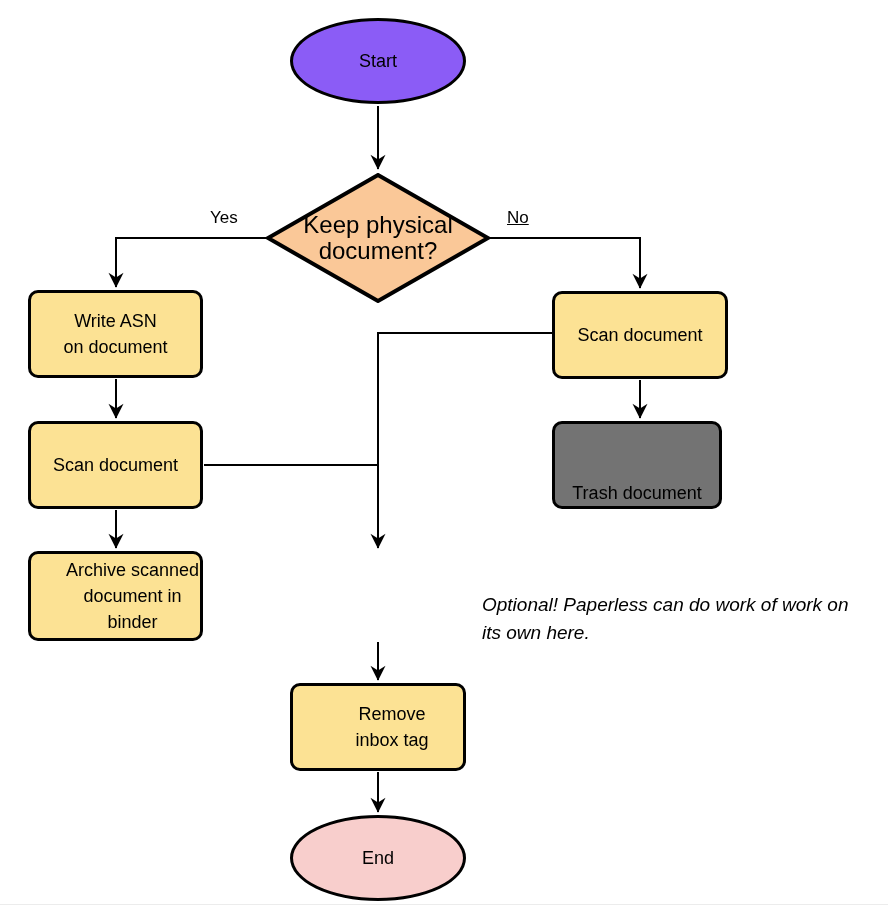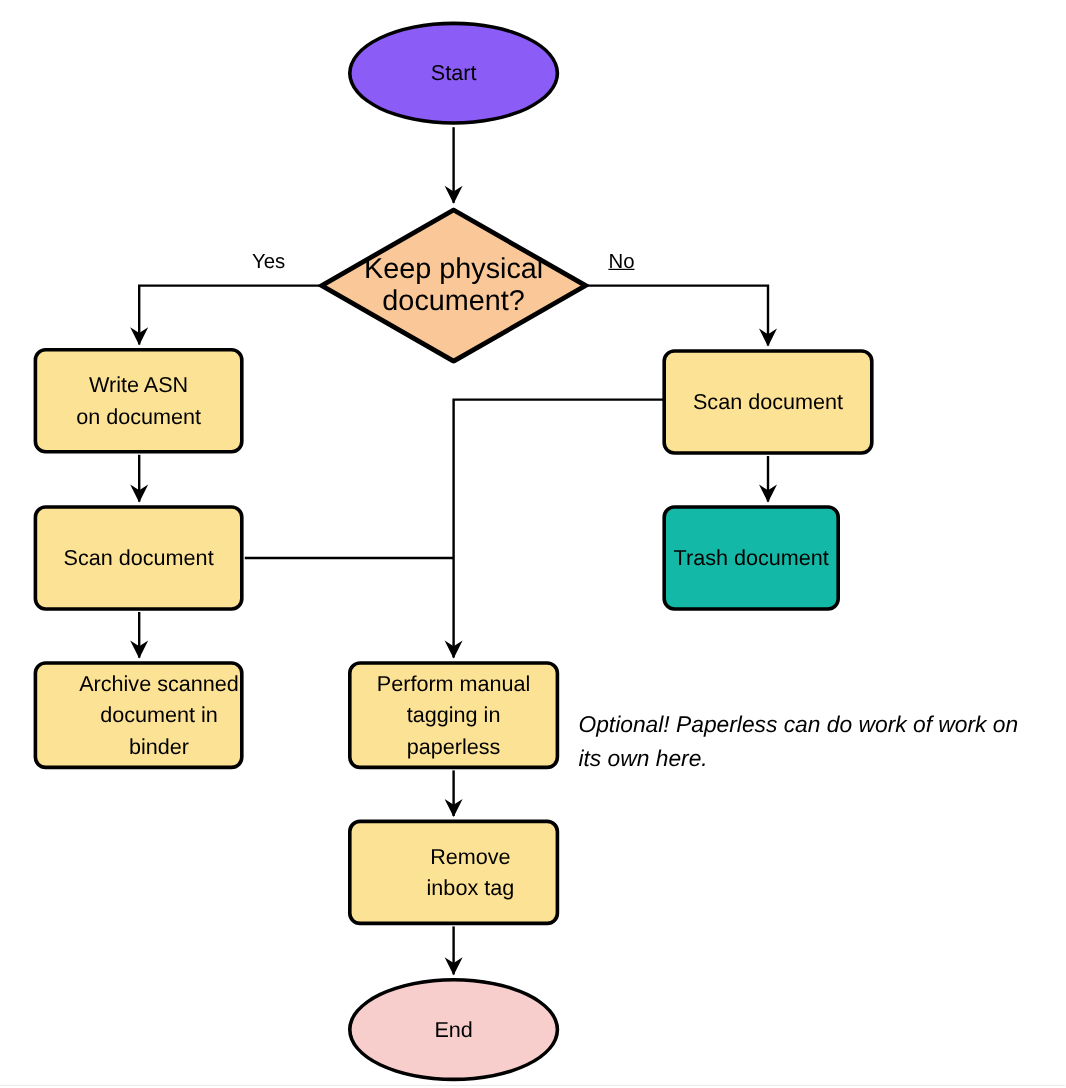--- a/index.html
+++ b/index.html
@@ -139,29 +139,24 @@
   <div class="node process" style="left: 28px; top: 551px; width: 175px; height: 90px; background-color: rgb(252, 226, 148); padding-left: 34px;">
     <span class="label">Archive scanned
 document in
 binder</span>
   </div>
 
   <div class="node process" style="left: 552px; top: 291px; width: 176px; height: 88px; background-color: rgb(252, 226, 148);">
     <span class="label">Scan document</span>
   </div>
 
-  <div class="node process" style="left: 552px; top: 421px; width: 148px; height: 88px; background-color: #14b8a6;">
+  <div class="node process" style="left: 552px; top: 421px; width: 170px; height: 88px; background-color: #737373; align-items: flex-end;">
     <span class="label">Trash document</span>
   </div>
 
-  <div class="node process" style="left: 290px; top: 551px; width: 176px; height: 90px; background-color: rgb(252, 226, 148);">
-    <span class="label">Perform manual
-tagging in
-paperless</span>
-  </div>
 
   <div class="note" style="left:482px; top:591px; width:404px;">Optional! Paperless can do work of work on
 its own here.</div>
 
   <div class="node process" style="left: 290px; top: 683px; width: 176px; height: 88px; background-color: rgb(252, 226, 148); padding-left: 28px;">
     <span class="label">Remove
 inbox tag</span>
   </div>
 
   <div class="node terminal" style="left: 290px; top: 815px; width: 176px; height: 86px; background-color: rgb(248, 206, 204); text-align: center;">

